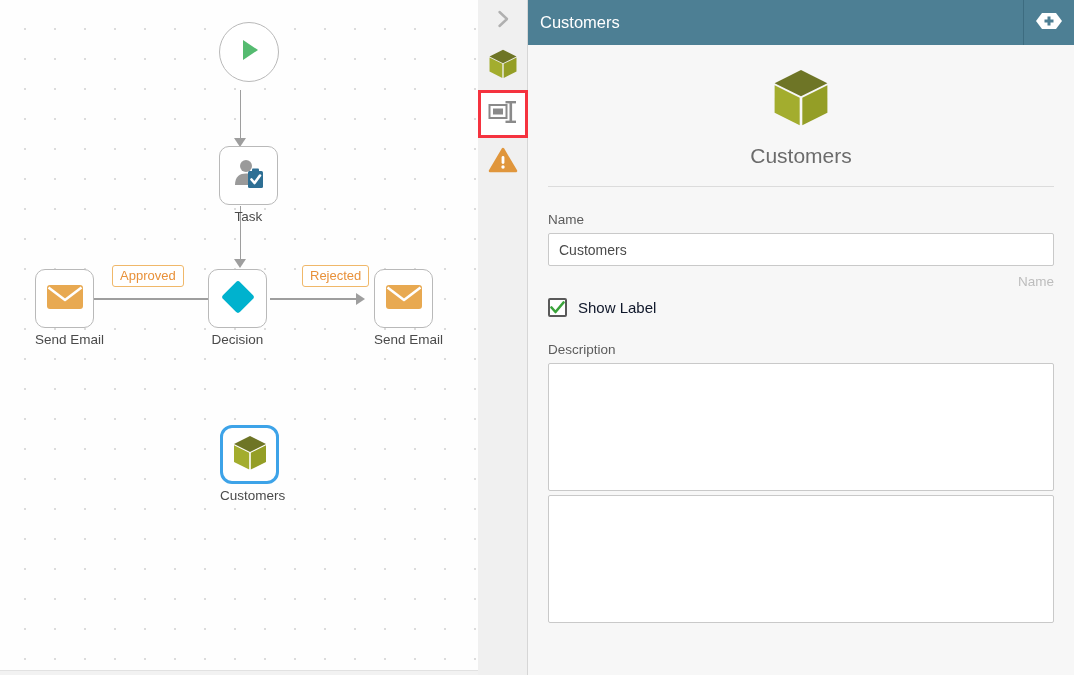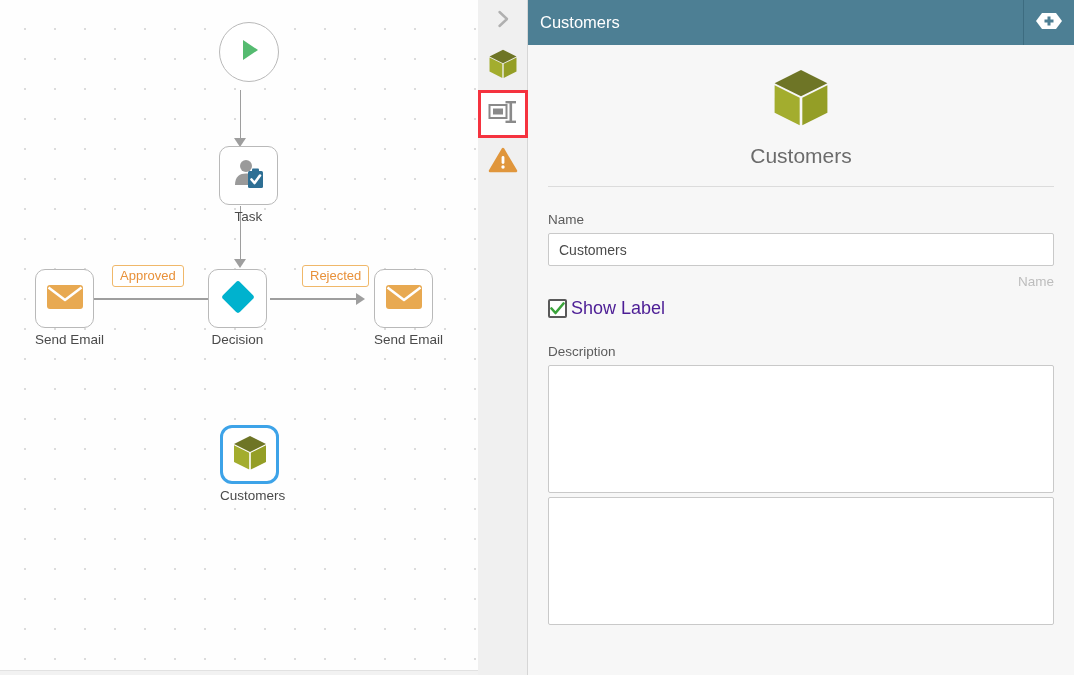--- a/index.html
+++ b/index.html
@@ -167,21 +167,21 @@
   }
   .checkbox {
     width: 19px; height: 19px;
     border: 2px solid #595959;
     background: #ffffff;
     border-radius: 2px;
     display: flex; align-items: center; justify-content: center;
     cursor: pointer;
   }
   .check-label {
-    font-size: 18px; color: #4c1d95; margin-left: 4px;
+    font-size: 15px; color: #0f172a; margin-left: 11px;
   }
   .textarea {
     width: 100%;
     border: 1px solid #c9c9c9;
     background: #ffffff;
     border-radius: 2px;
     font-size: 14px; color: #4a4a4a;
     padding: 6px 8px;
     font-family: "Liberation Sans", sans-serif;
     resize: none; outline: none;

